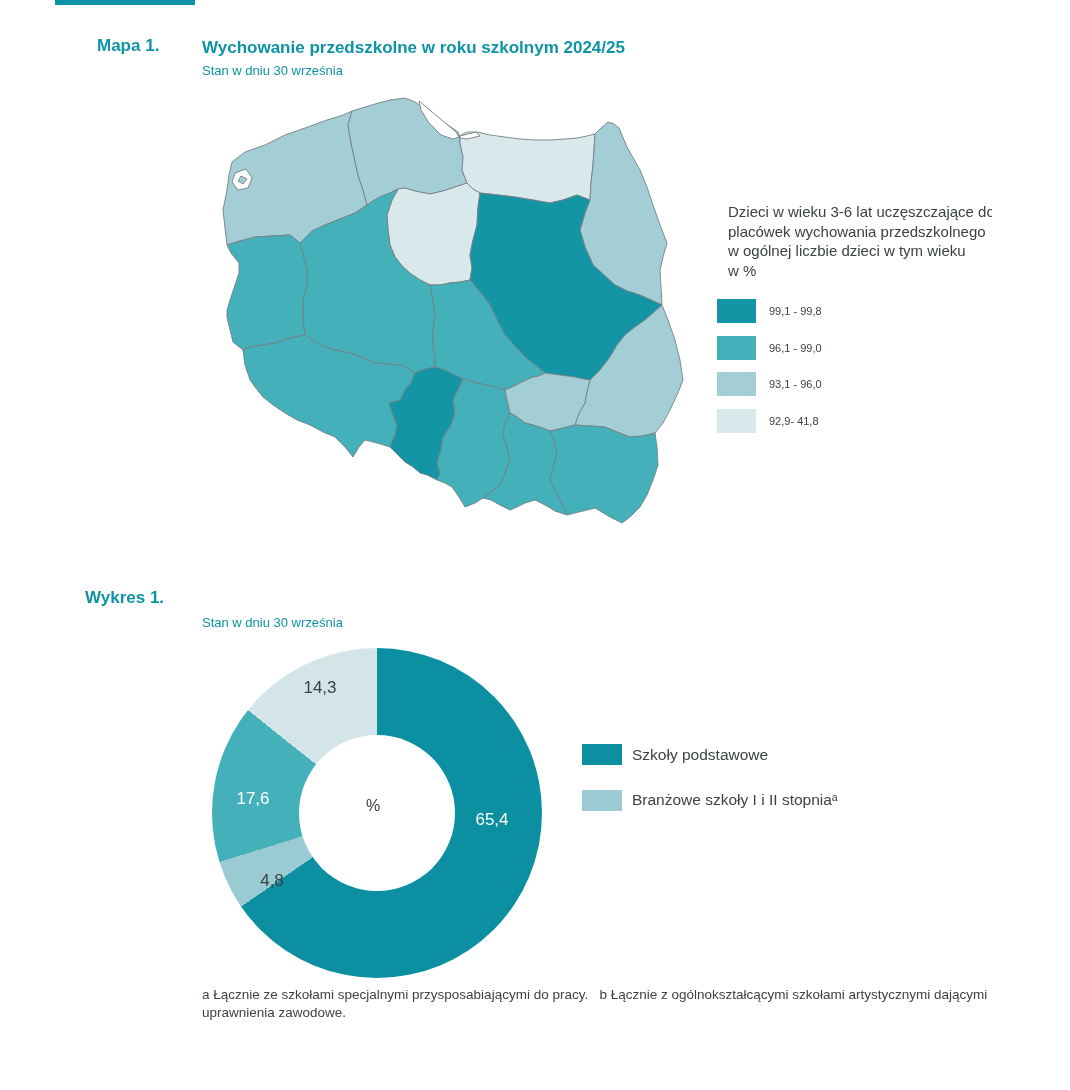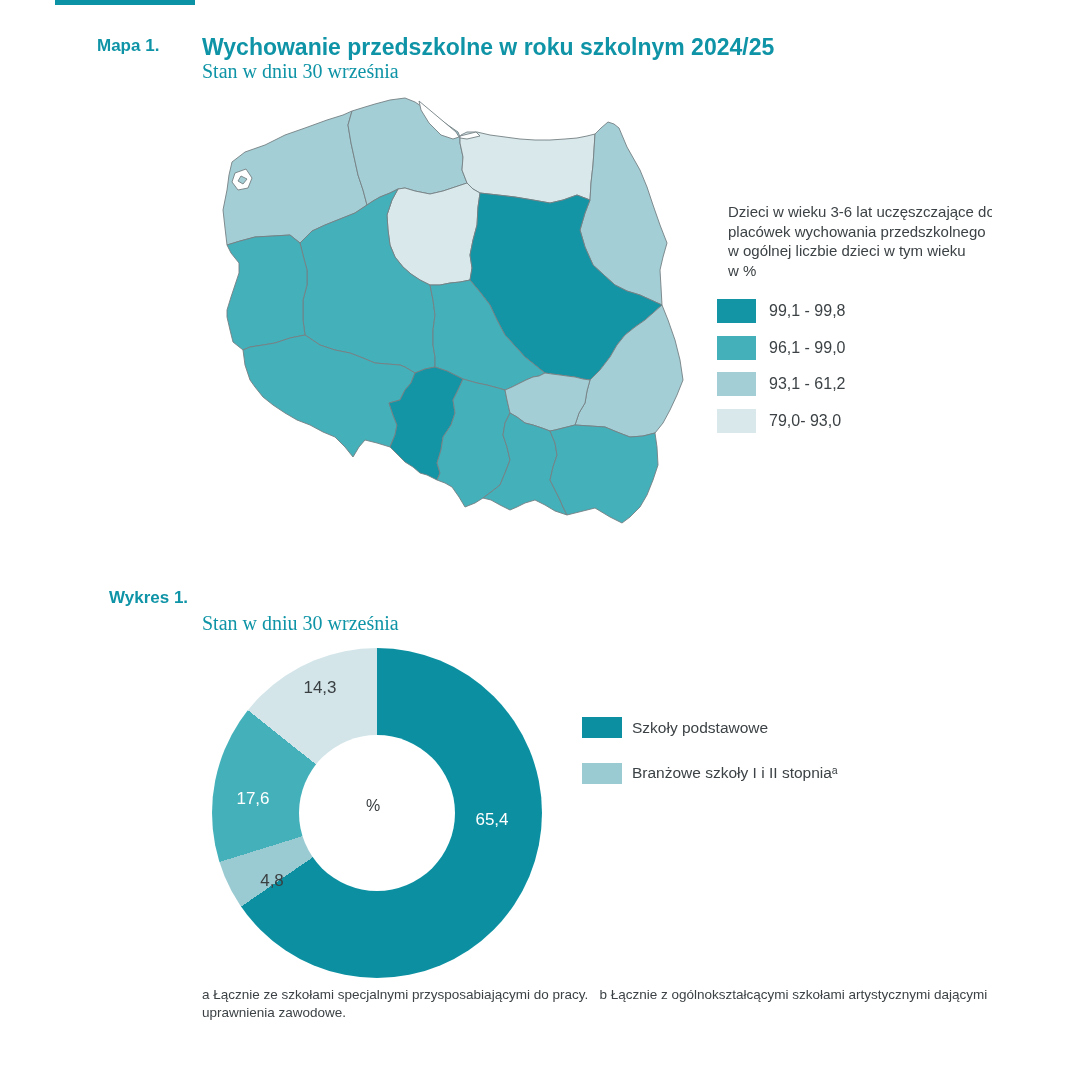--- a/index.html
+++ b/index.html
@@ -4,57 +4,57 @@
 <style>
   html,body{margin:0;padding:0;background:#fff;}
   .page{
     position:relative; width:992px; height:1090px; background:#ffffff;
     font-family:"Liberation Sans", sans-serif; color:#3c4245; overflow:hidden;
   }
   .top-bar{position:absolute; left:55px; top:0; width:140px; height:5px; background:#0b93a5;}
 
   
   .sec-label{position:absolute; font-size:17px; font-weight:bold; color:#0e94a6;}
-  .sec-title{position:absolute; font-size:23px; font-weight:bold; color:#0e94a6; line-height:23px;}
-  .sec-subtitle{position:absolute; font-size:20px; color:#0e94a6; line-height:22px;font-family:Liberation Serif, serif;}
+  .sec-title{position:absolute; font-size:17px; font-weight:bold; color:#0e94a6; line-height:23px;}
+  .sec-subtitle{position:absolute; font-size:13px; color:#0e94a6; line-height:22px;}
   .map-label{left:97px; top:36px;}
   .map-title{left:202px; top:36px;}
   .map-subtitle{left:202px; top:60px;}
-  .chart-label{left:85px; top:588px;margin-left:24px;}
+  .chart-label{left:85px; top:588px;}
   .chart-title{left:202px; top:588px;}
   .chart-subtitle{left:202px; top:612px;}
 
   
   .poland-map{position:absolute; left:215px; top:95px; width:485px; height:445px;}
   .poland-map path{stroke:#758083; stroke-width:0.9; stroke-linejoin:round;}
   .poland-map path.water{fill:#ffffff;}
 
   .map-legend-title{
     position:absolute; left:728px; top:202px; width:330px;
     font-size:15px; line-height:19.5px; color:#3c4245; white-space:pre-line;
   }
   .map-legend{position:absolute; left:717px; top:299px;}
   .map-legend-item{display:flex; align-items:center; height:24px; margin-bottom:12.5px;}
   .map-legend-item .swatch{width:39px; height:24px; flex:0 0 39px;}
-  .map-legend-item .lbl{margin-left:13px; font-size:16px; color:#3c4245;}
+  .map-legend-item .lbl{margin-left:13px; font-size:11px; color:#3c4245;}
 
   
   .donut{position:absolute; left:212px; top:648px; width:330px; height:330px;}
   .donut-ring{position:absolute; inset:0; border-radius:50%;}
   .donut-hole{position:absolute; left:87px; top:87px; width:156px; height:156px; border-radius:50%; background:#fff;}
   .donut-label{position:absolute; font-size:17px; transform:translate(-50%,-50%); white-space:nowrap;}
   .dl-light{color:#ffffff;}
   .dl-dark{color:#3a3f42;}
   .dl-0{left:280px; top:172px;}
   .dl-1{left:60px;  top:233px;}
   .dl-2{left:41px;  top:151px;}
   .dl-3{left:108px; top:40px;}
   .donut-center{position:absolute; left:161px; top:158px; transform:translate(-50%,-50%); font-size:16px; color:#3a3f42;}
 
-  .donut-legend{position:absolute; left:582px; top:717px;}
+  .donut-legend{position:absolute; left:582px; top:744px;}
   .donut-legend-item{display:flex; align-items:center; height:21px; margin-bottom:24.5px;}
   .donut-legend-item .swatch{width:40px; height:21px; flex:0 0 40px;}
   .donut-legend-item .lbl{margin-left:10px; font-size:15.5px; color:#3c4245;}
 
   .footnote{
     position:absolute; left:202px; top:986px; width:882px;
     font-size:13.5px; line-height:17.5px; color:#3c4245; white-space:pre-wrap;
   }
 </style>
 </head>
@@ -100,25 +100,25 @@
     <div class="map-legend-item">
       <span class="swatch" style="background: rgb(20, 149, 165);"></span>
       <span class="lbl">99,1 - 99,8</span>
     </div>
     <div class="map-legend-item">
       <span class="swatch" style="background: rgb(67, 176, 186);"></span>
       <span class="lbl">96,1 - 99,0</span>
     </div>
     <div class="map-legend-item">
       <span class="swatch" style="background: rgb(163, 206, 213);"></span>
-      <span class="lbl">93,1 - 61,2</span>
+      <span class="lbl">93,1 - 96,0</span>
     </div>
     <div class="map-legend-item">
       <span class="swatch" style="background: rgb(216, 232, 235);"></span>
-      <span class="lbl">79,0- 93,0</span>
+      <span class="lbl">92,9- 41,8</span>
     </div>
   </div>
 
   <span class="sec-label chart-label">Wykres 1.</span>
   <div class="sec-subtitle chart-subtitle">Stan w dniu 30 września</div>
 
   <div class="donut">
     <div class="donut-ring" id="donutRing" style="background: conic-gradient(rgb(12, 144, 161) 0deg, rgb(12, 144, 161) 235.44deg, rgb(155, 203, 210) 235.44deg, rgb(155, 203, 210) 252.72deg, rgb(68, 177, 186) 252.72deg, rgb(68, 177, 186) 308.52deg, rgb(211, 229, 233) 308.52deg, rgb(211, 229, 233) 360deg);"></div>
     <div class="donut-hole"></div>
     <span class="donut-label dl-0 dl-light">65,4</span>

